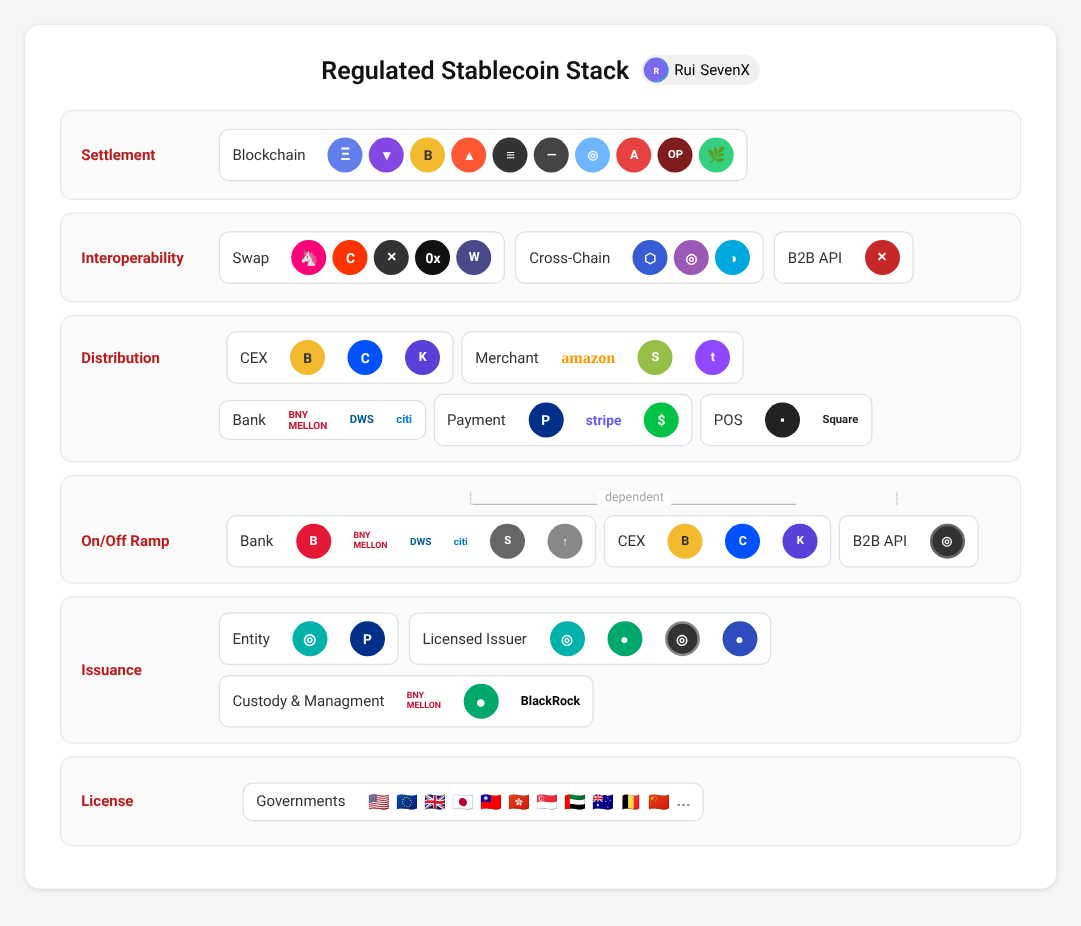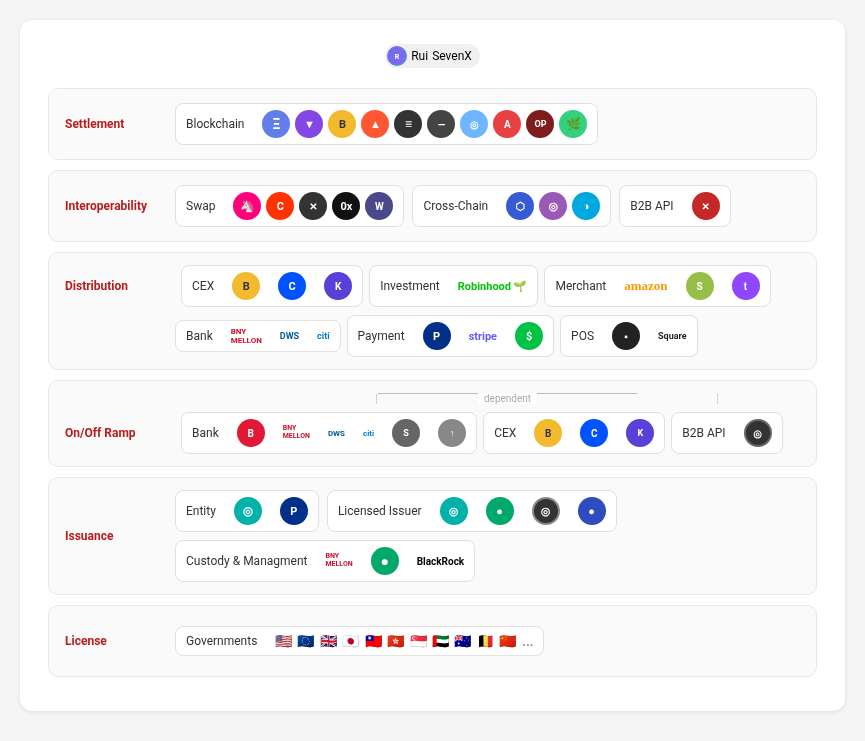--- a/index.html
+++ b/index.html
@@ -116,20 +116,21 @@
     .logo-dws { color: #005b99; font-weight: 700; font-size: 9px; }
 
     .flag { font-size: 14px; }
   </style>
 </head>
 <body>
 
 <div class="page-wrapper">
 
   <div class="page-header">
+    <span class="page-title">Regulated Stablecoin Stack</span>
     <div class="author-badge">
       <div class="author-avatar">
         <svg width="16" height="16" viewBox="0 0 16 16">
             <circle cx="8" cy="8" r="8" fill="#7b68ee"></circle>
             <text x="8" y="11" text-anchor="middle" fill="white" font-size="7" font-weight="bold">R</text>
           </svg>
       </div>
       <span>Rui</span>
       <span>SevenX</span>
     </div>
@@ -203,24 +204,20 @@
       <div style="display:flex;flex-wrap:wrap;gap:6px;flex:1;">
 
 
         <div class="group-box">
           <span class="group-label">CEX</span>
           <div class="icon-circle" style="background:#f3ba2f;color:#333;font-size:11px;font-weight:bold;">B</div>
           <div class="icon-circle" style="background:#0052ff;color:white;font-size:11px;font-weight:bold;">C</div>
           <div class="icon-circle" style="background:#5741d9;color:white;font-size:10px;font-weight:bold;">K</div>
         </div>
 
-        <div class="group-box">
-          <span class="group-label">Investment</span>
-          <span class="logo-robinhood">Robinhood 🌱</span>
-        </div>
 
         <div class="group-box">
           <span class="group-label">Merchant</span>
           <span style="font-size:13px;color:#ff9900;font-weight:900;font-family:serif;">amazon</span>
           <div class="icon-circle" style="background:#96bf48;color:white;font-size:10px;">S</div>
           <div class="icon-circle" style="background:#9146ff;color:white;font-size:10px;">t</div>
         </div>
       </div>
     </div>
 
@@ -247,21 +244,21 @@
         <span style="font-size:9px;color:#222;font-weight:bold;">Square</span>
       </div>
     </div>
   </div>
 
   <div class="section-row" style="flex-direction:column;align-items:flex-start;">
 
     <div style="display:flex;align-items:center;justify-content:center;width:100%;margin-bottom:8px;padding-left:110px;">
       <div style="display:flex;align-items:center;gap:0;">
         <div style="width:2px;height:10px;border-left:1px dashed #ccc;margin-left:120px;"></div>
-        <div style="display:flex;align-items:flex-start;">
+        <div style="display:flex;align-items:flex-end;">
           <div style="width:100px;height:1px;background:#bbb;"></div>
           <span style="font-size:10px;color:#aaa;padding:0 6px;background:white;">dependent</span>
           <div style="width:100px;height:1px;background:#bbb;"></div>
         </div>
         <div style="width:2px;height:10px;border-left:1px dashed #ccc;margin-left:80px;"></div>
       </div>
     </div>
     <div style="display:flex;align-items:center;gap:6px;width:100%;">
       <div class="section-label">On/Off Ramp</div>
 
@@ -312,21 +309,21 @@
         <span style="font-size:7px;color:#c8102e;font-weight:bold;line-height:1.1;">BNY<br>MELLON</span>
         <div class="icon-circle" style="background:#00a86b;color:white;font-size:14px;">●</div>
         <span class="logo-blackrock">BlackRock</span>
       </div>
     </div>
   </div>
 
   <div class="section-row">
     <div class="section-label">License</div>
     <div class="section-content">
-      <div class="group-box" style="flex-wrap:wrap;">
+      <div class="group-box" style="flex-wrap:wrap;margin-left:19px;">
         <span class="group-label">Governments</span>
         <div class="icons-row">
           <span class="flag">🇺🇸</span>
           <span class="flag">🇪🇺</span>
           <span class="flag">🇬🇧</span>
           <span class="flag">🇯🇵</span>
           <span class="flag">🇹🇼</span>
           <span class="flag">🇭🇰</span>
           <span class="flag">🇸🇬</span>
           <span class="flag">🇦🇪</span>

